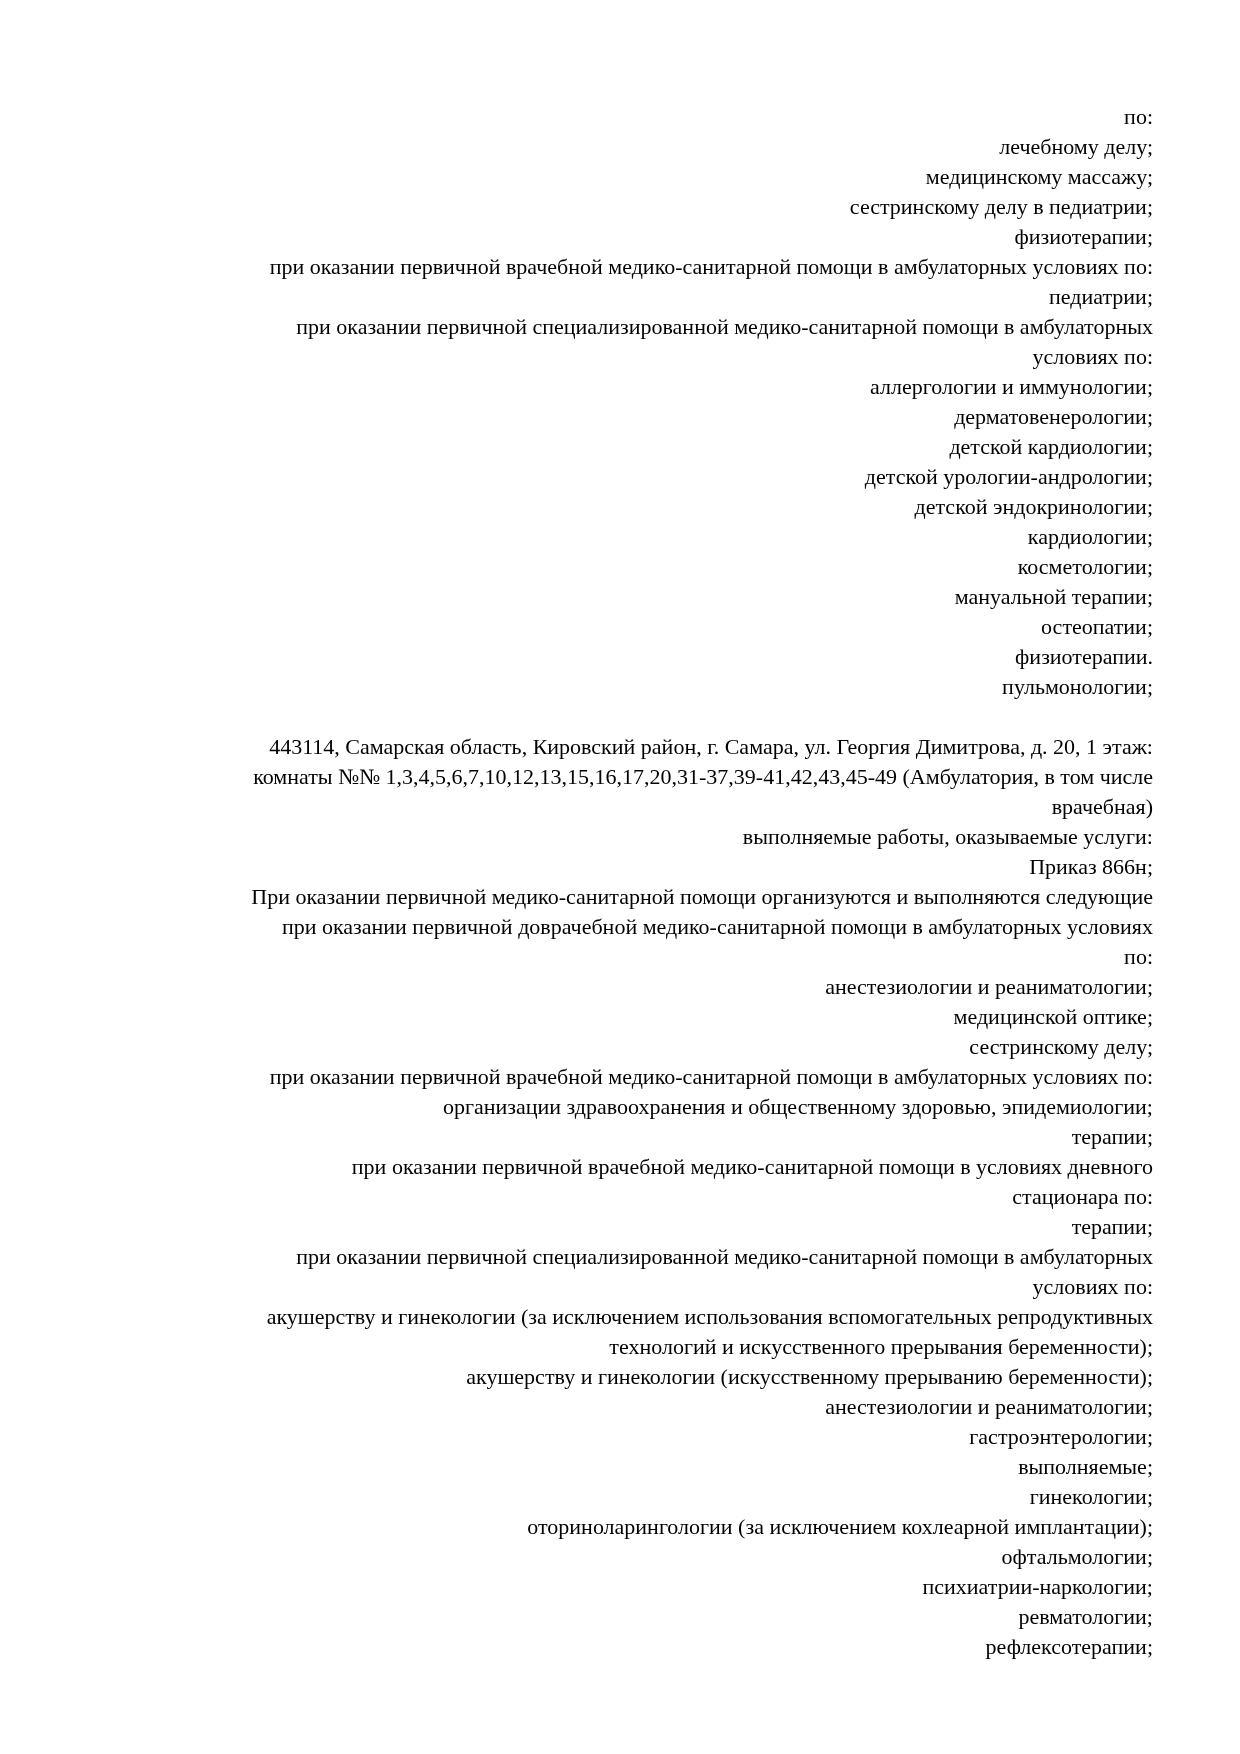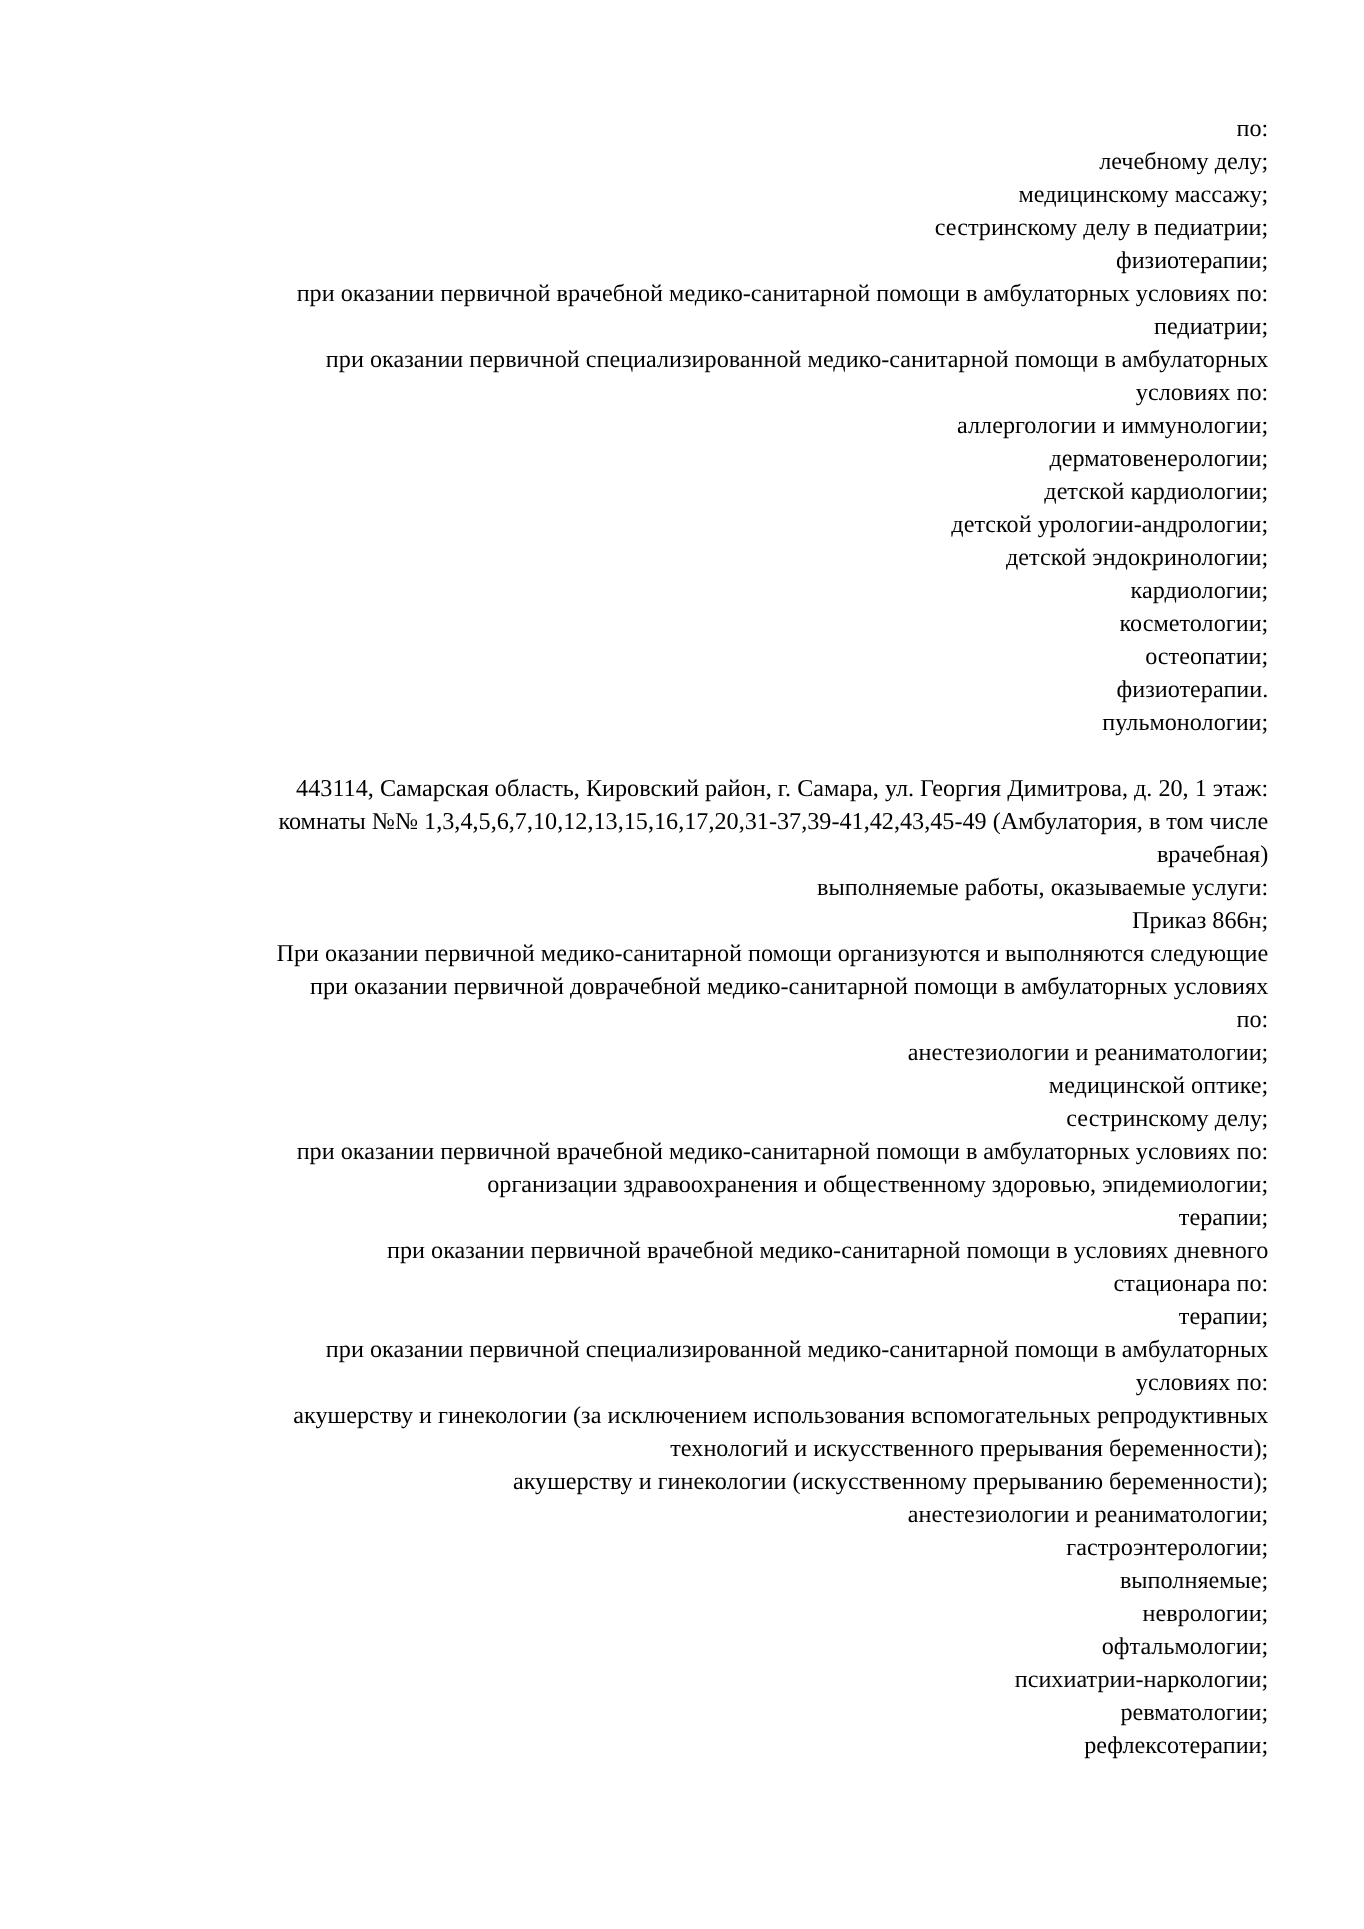--- a/index.html
+++ b/index.html
@@ -47,20 +47,21 @@
       <div class="line indent-2">педиатрии;</div>
       <div class="line indent-1">при оказании первичной специализированной медико-санитарной помощи в амбулаторных</div>
       <div class="line indent-0">условиях по:</div>
       <div class="line indent-2">аллергологии и иммунологии;</div>
       <div class="line indent-2">дерматовенерологии;</div>
       <div class="line indent-2">детской кардиологии;</div>
       <div class="line indent-2">детской урологии-андрологии;</div>
       <div class="line indent-2">детской эндокринологии;</div>
       <div class="line indent-2">кардиологии;</div>
       <div class="line indent-2">косметологии;</div>
+      <div class="line indent-2">мануальной терапии;</div>
       <div class="line indent-2">остеопатии;</div>
       <div class="line indent-2">физиотерапии.</div>
       <div class="line indent-2">пульмонологии;</div>
       <div class="line indent-0"></div>
       <div class="line indent-0">443114, Самарская область, Кировский район, г. Самара, ул. Георгия Димитрова, д. 20, 1 этаж:</div>
       <div class="line indent-0">комнаты №№ 1,3,4,5,6,7,10,12,13,15,16,17,20,31-37,39-41,42,43,45-49 (Амбулатория, в том числе</div>
       <div class="line indent-0">врачебная)</div>
       <div class="line indent-0">выполняемые работы, оказываемые услуги:</div>
       <div class="line indent-0">Приказ 866н;</div>
       <div class="line indent-0">При оказании первичной медико-санитарной помощи организуются и выполняются следующие</div>
@@ -76,19 +77,20 @@
       <div class="line indent-0">стационара по:</div>
       <div class="line indent-2">терапии;</div>
       <div class="line indent-1">при оказании первичной специализированной медико-санитарной помощи в амбулаторных</div>
       <div class="line indent-0">условиях по:</div>
       <div class="line indent-2">акушерству и гинекологии (за исключением использования вспомогательных репродуктивных</div>
       <div class="line indent-0">технологий и искусственного прерывания беременности);</div>
       <div class="line indent-2">акушерству и гинекологии (искусственному прерыванию беременности);</div>
       <div class="line indent-2">анестезиологии и реаниматологии;</div>
       <div class="line indent-2">гастроэнтерологии;</div>
       <div class="line indent-2">выполняемые;</div>
-      <div class="line indent-2">неврологии;</div>
+      <div class="line indent-2">гинекологии;</div>
+      <div class="line indent-2">оториноларингологии (за исключением кохлеарной имплантации);</div>
       <div class="line indent-2">офтальмологии;</div>
       <div class="line indent-2">психиатрии-наркологии;</div>
       <div class="line indent-2">ревматологии;</div>
       <div class="line indent-2">рефлексотерапии;</div>
     </div>
 </div>
 
 </body></html>

